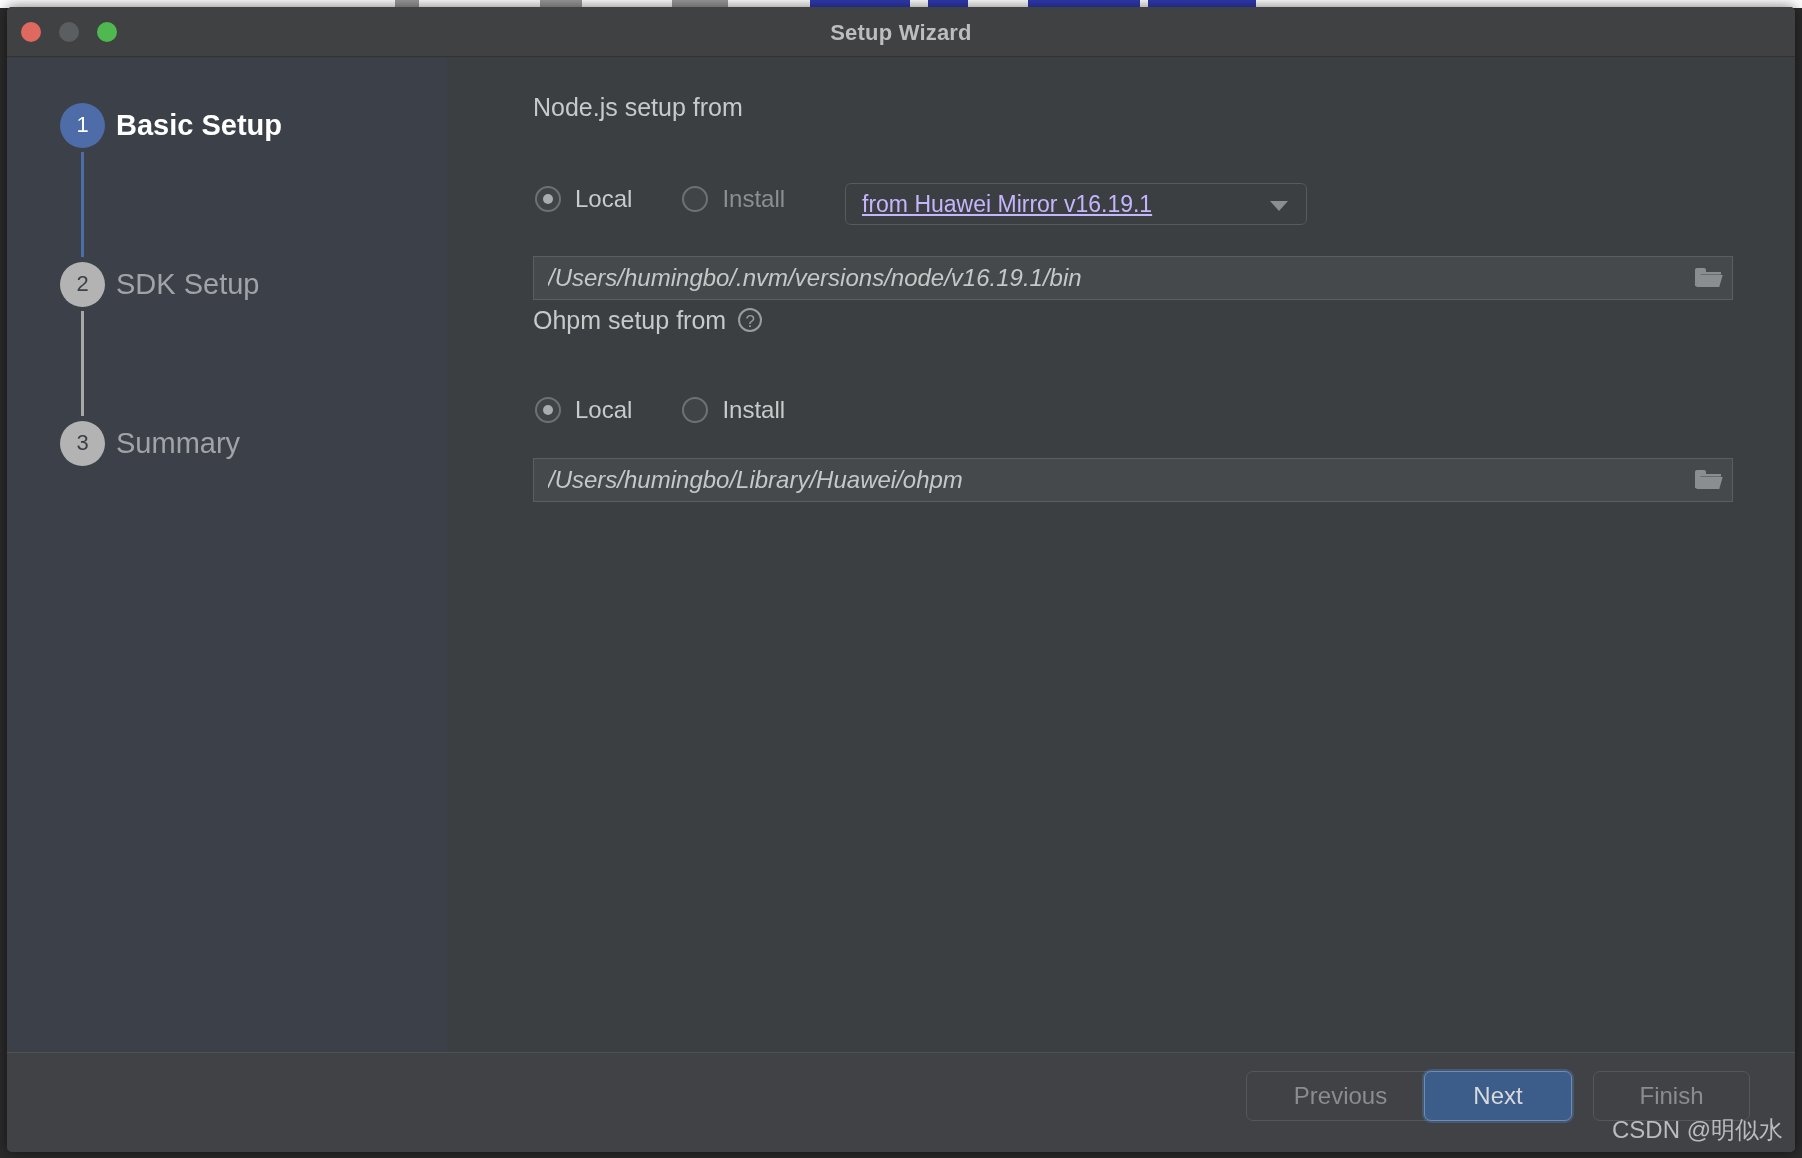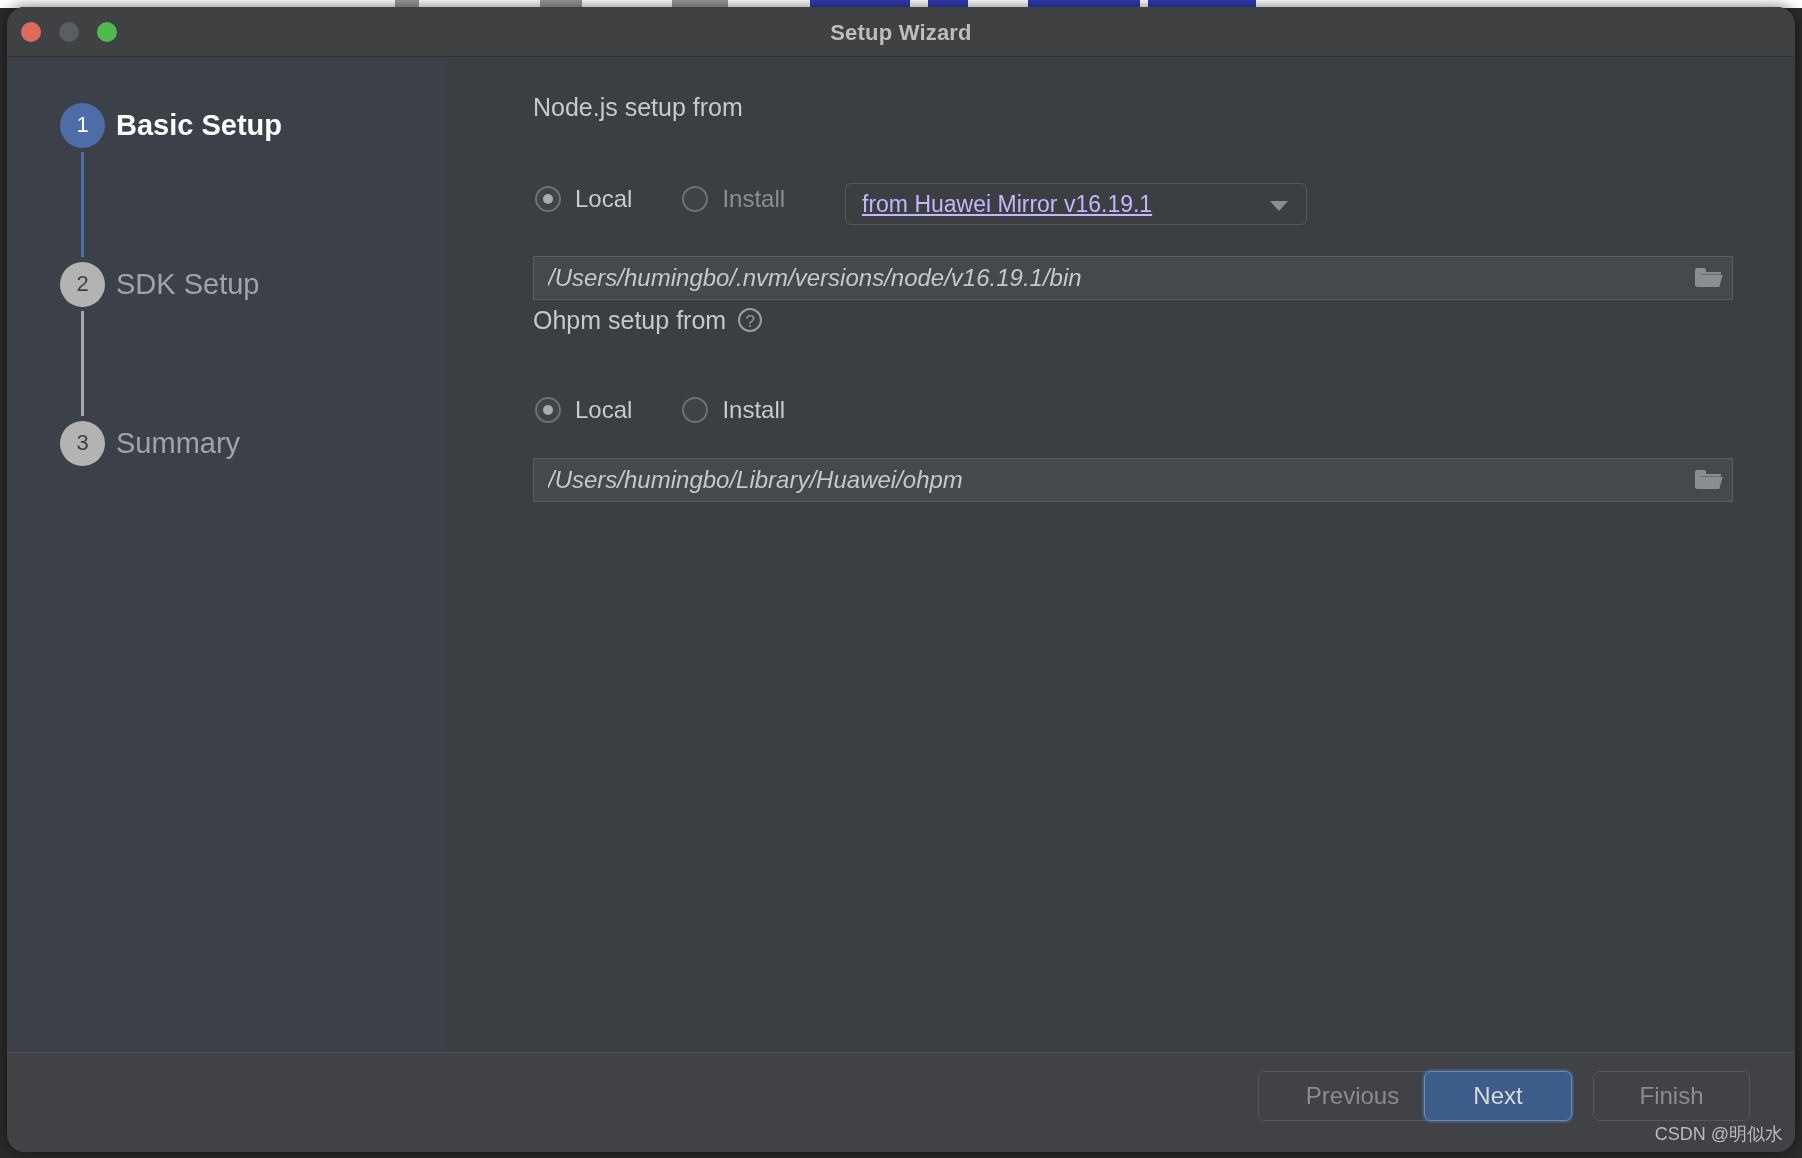--- a/index.html
+++ b/index.html
@@ -34,21 +34,21 @@
   }
 
   
   .window {
     position: absolute;
     left: 7px;
     top: 7px;
     width: 1788px;
     height: 1145px;
     background: #3c3f41;
-    border-radius: 18px;
+    border-radius: 5px;
     box-shadow: 0 0 14px rgba(0,0,0,0.55);
     overflow: hidden;
   }
 
   
   .titlebar {
     position: absolute;
     left: 0; top: 0;
     width: 1788px;
     height: 50px;
@@ -311,21 +311,21 @@
     background: #3c5c8a;
     border: 1px solid #6b8dbd;
     color: #d7dadd;
     box-shadow: 0 0 0 2px rgba(90,130,190,0.35);
   }
   .watermark {
     position: absolute;
     right: 12px;
     bottom: 6px;
     color: #b9bbbd;
-    font-size: 18px;
+    font-size: 24px;
   }
 </style>
 </head>
 <body>
 
 <div class="bg-strip">
   <div class="blue" style="left:810px;width:100px;"></div>
   <div class="blue" style="left:928px;width:40px;"></div>
   <div class="blue" style="left:1028px;width:112px;"></div>
   <div class="blue" style="left:1148px;width:108px;"></div>
@@ -420,19 +420,19 @@
           <div class="folder-icon">
               <span class="body"></span>
             </div>
         </div>
       </div>
 
     </div>
   </div>
 
   <div class="footer">
-    <div class="btn ghost" style="left:1239px;width:189px;margin-left:12px;">Previous</div>
+    <div class="btn ghost" style="left:1239px;width:189px;">Previous</div>
     <div class="btn primary" style="left:1417px;width:148px;">Next</div>
     <div class="btn ghost" style="left:1586px;width:157px;">Finish</div>
     <div class="watermark">CSDN @明似水</div>
   </div>
 
 </div>
 
 </body></html>

